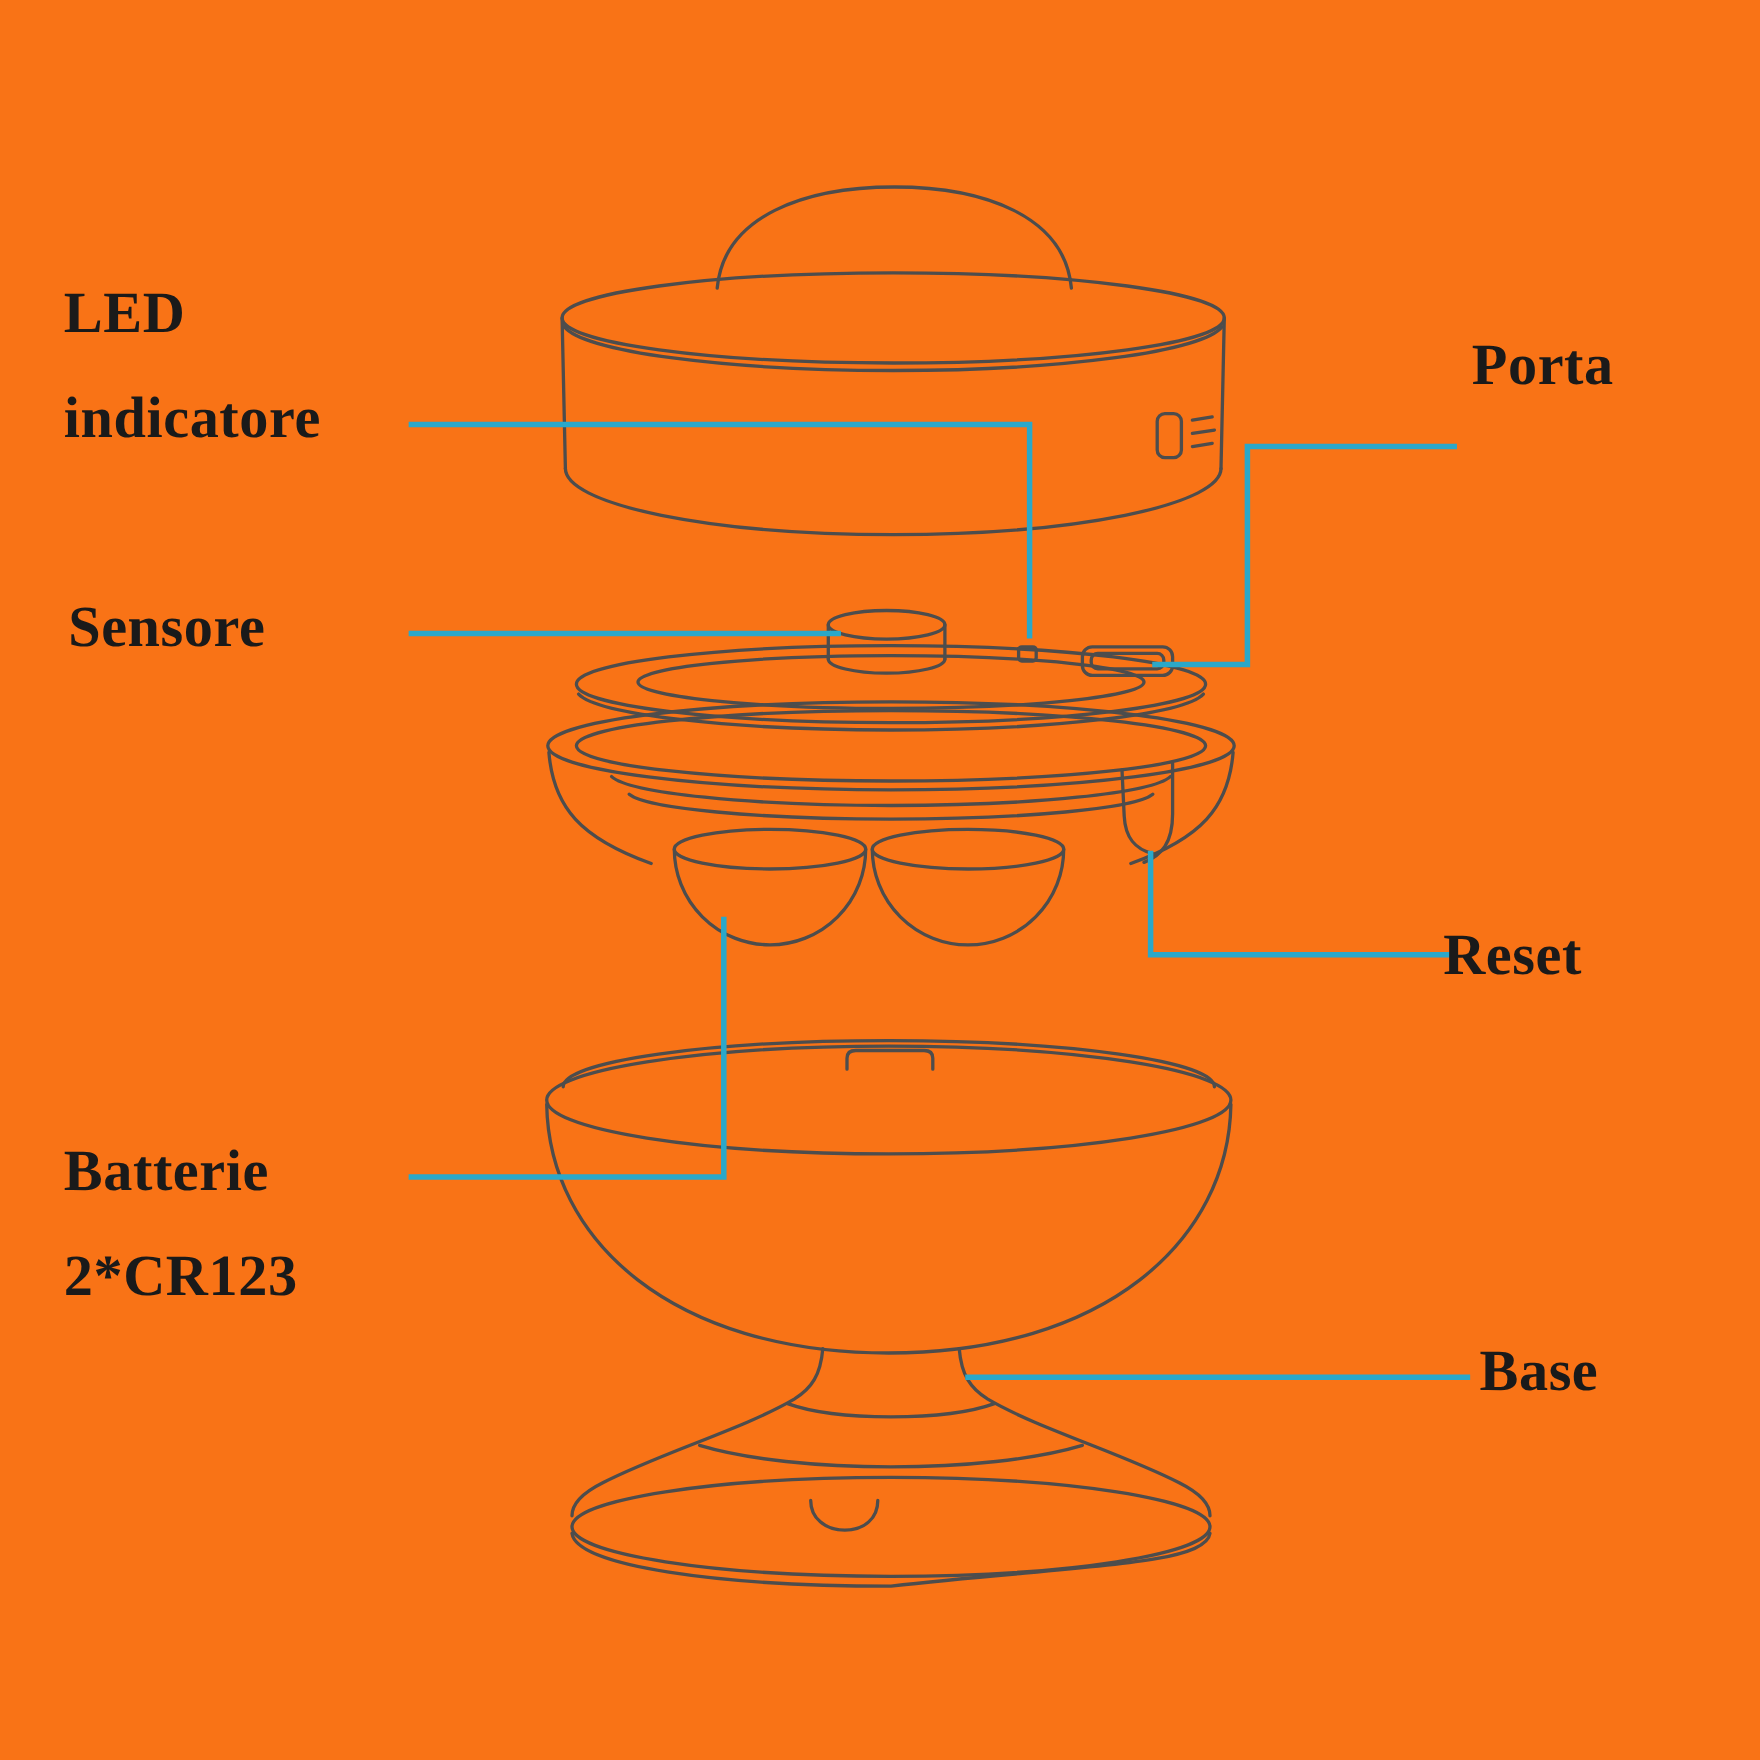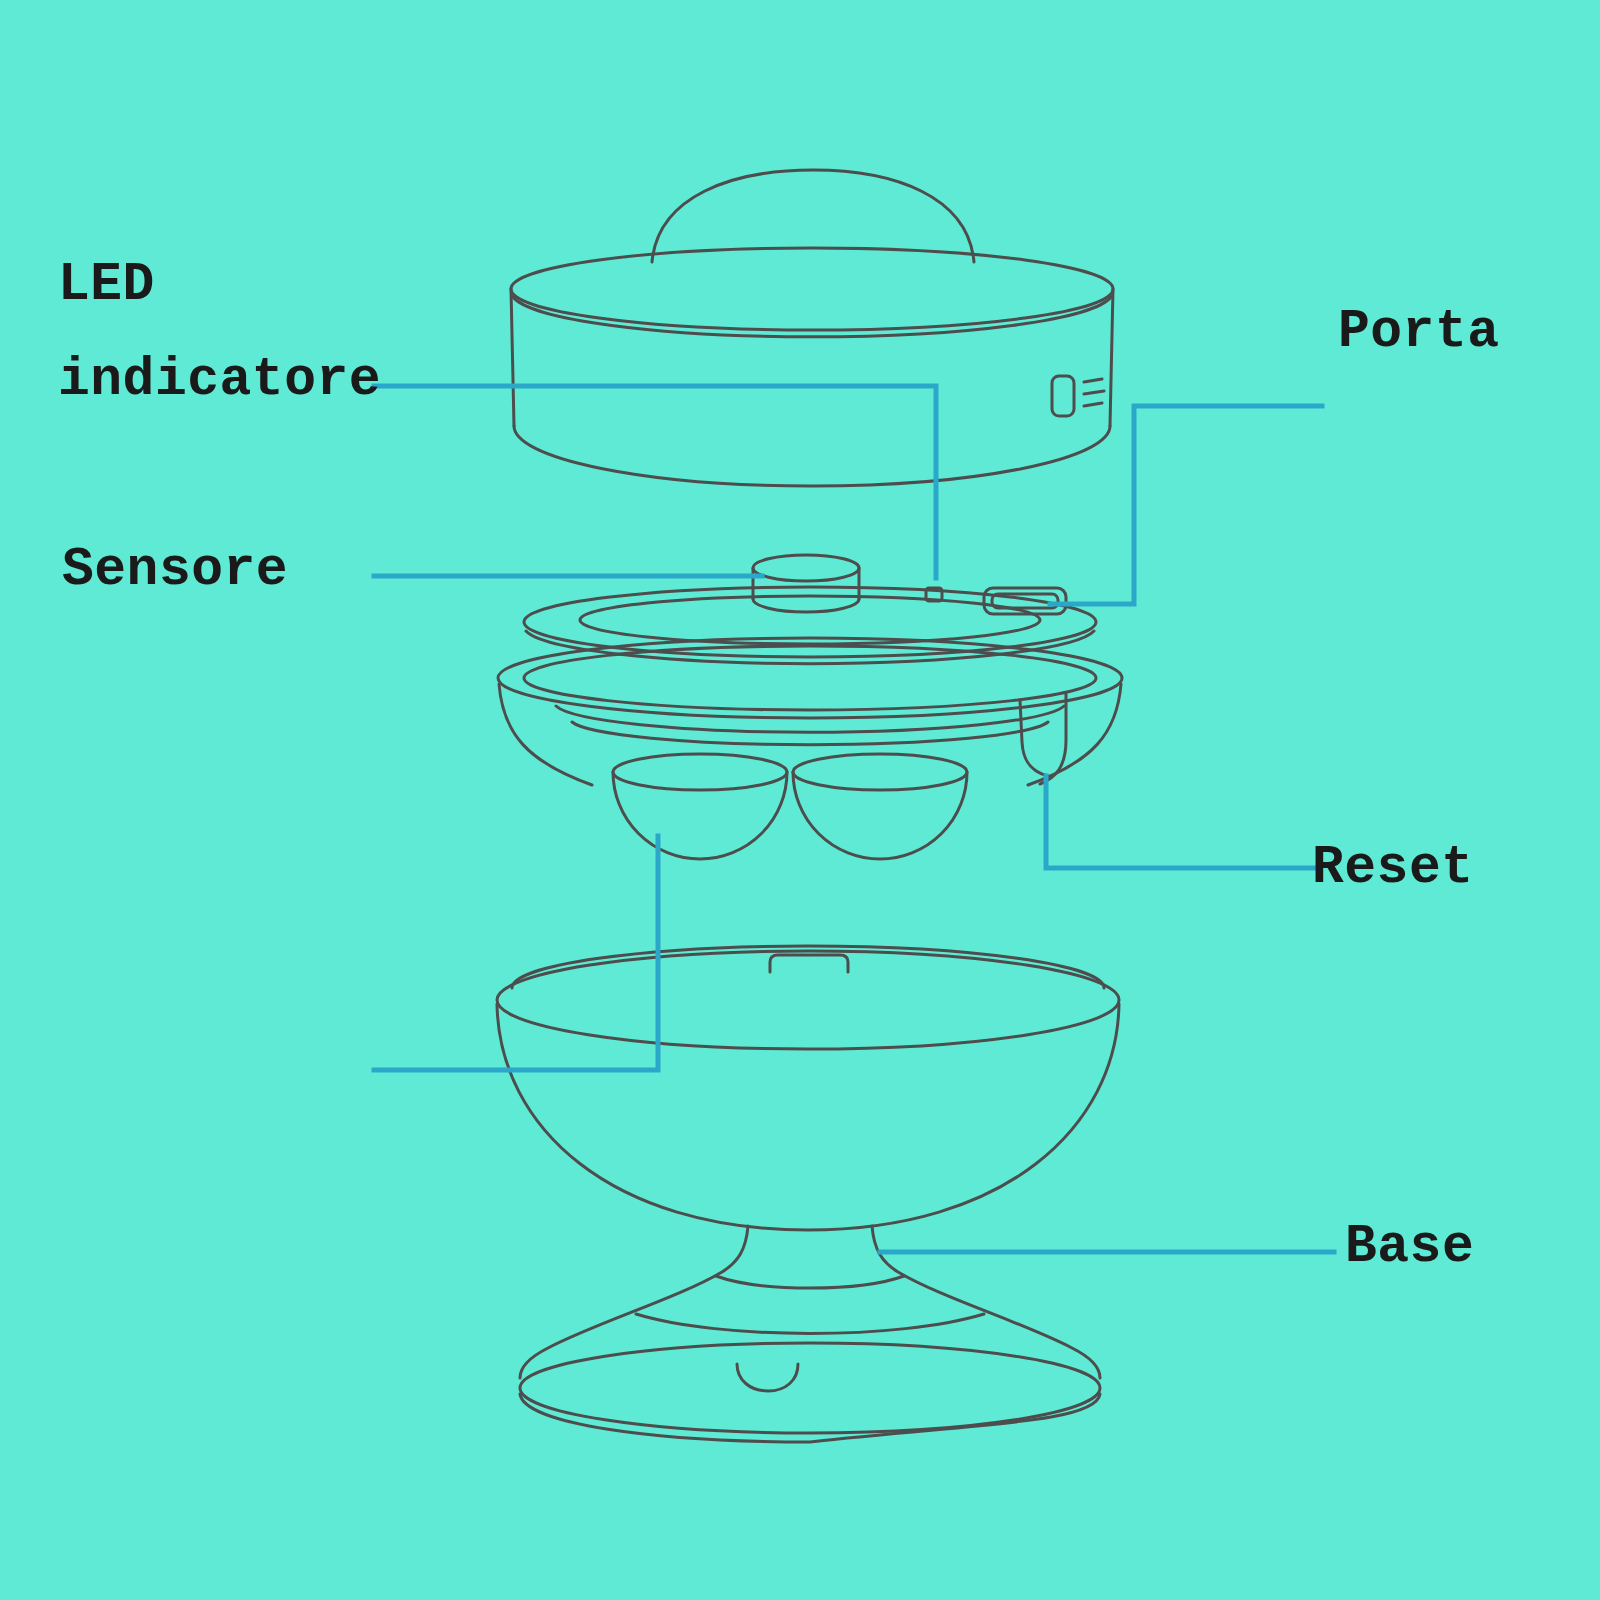--- a/index.html
+++ b/index.html
@@ -4,23 +4,23 @@
 <style>
   html, body {
     margin: 0;
     padding: 0;
     background: #ffffff;
   }
   .canvas {
     position: relative;
     width: 1600px;
     height: 1600px;
-    background: #5eead4;
+    background: #f97316;
     overflow: hidden;
-    font-family: Liberation Mono, monospace;
+    font-family: Liberation Serif, serif;
   }
   .canvas svg {
     position: absolute;
     left: 0;
     top: 0;
   }
   .label {
     position: absolute;
     font-weight: 700;
     font-size: 53px;
@@ -122,20 +122,24 @@
 
   <div class="label" style="left:58px; top:238px">
     <span>LED</span>
     <span>indicatore</span>
   </div>
 
   <div class="label" style="left:62px; top:523px">
     <span>Sensore</span>
   </div>
 
+  <div class="label" style="left:58px; top:1018px">
+    <span>Batterie</span>
+    <span>2*CR123</span>
+  </div>
 
   <div class="label right" style="left:1338px; top:285px">
     <span>Porta</span>
   </div>
 
   <div class="label right" style="left:1312px; top:821px">
     <span>Reset</span>
   </div>
 
   <div class="label right" style="left:1345px; top:1200px">

